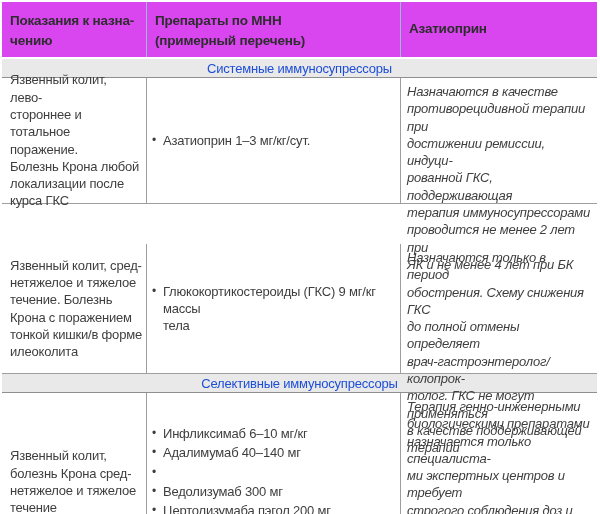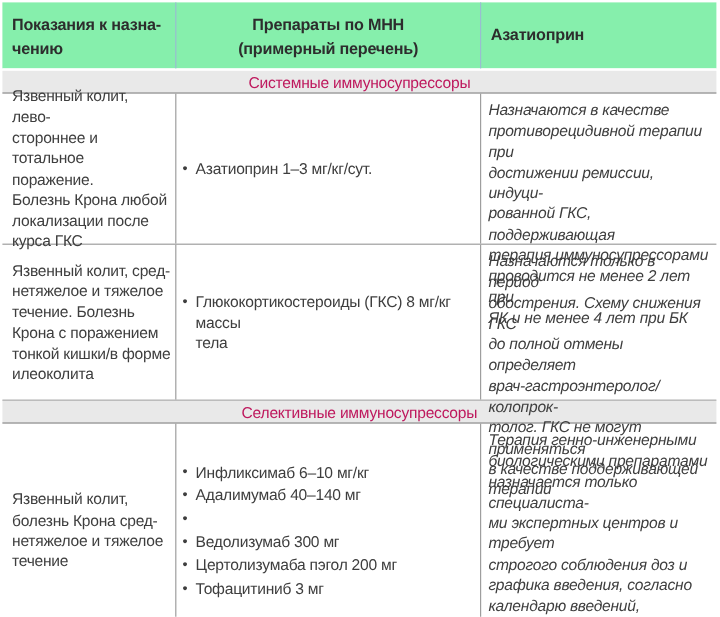--- a/index.html
+++ b/index.html
@@ -16,56 +16,56 @@
     letter-spacing: -0.2px;
   }
   .tbl {
     width: 595px;
     margin: 2px 0 0 2px;
   }
   
   .hrow {
     display: flex;
     height: 55px;
-    background: #86efac;
+    background: #d946ef;
   }
   .hcell {
     box-sizing: border-box;
     padding: 9px 8px 0 8px;
     font-size: 13.5px;
     font-weight: bold;
     line-height: 20px;
     color: #2d2d2d;
     white-space: pre-line;
   }
   .hc1 { width: 144px; }
-  .hc2 { width: 254px; border-left: 1px solid #99bdd0; text-align: center; }
+  .hc2 { width: 254px; border-left: 1px solid #99bdd0; }
   .hc3 { flex: 1; border-left: 1px solid #99bdd0; padding-top: 17px; }
   .gap { height: 2px; background: #ffffff; }
   
   .section {
     box-sizing: border-box;
     height: 19px;
     background: #e9e9e9;
     border-bottom: 1px solid #8f8f8f;
     display: flex;
     align-items: center;
     justify-content: center;
     font-size: 13px;
-    color: #be185d;
+    color: #1d4ed8;
   }
   
   .row {
     display: flex;
     box-sizing: border-box;
     border-bottom: 1px solid #9e9e9e;
   }
   .row.last { border-bottom: none; height: 178px; }
   .r1 { height: 126px; }
-  .r2 { height: 130px; }
+  .r2 { height: 130px; margin-top: 40px; }
   .cell {
     box-sizing: border-box;
     font-size: 13px;
     line-height: 17.3px;
   }
   .c1 {
     width: 144px;
     display: flex;
     align-items: center;
     padding: 0 4px 0 8px;
@@ -155,21 +155,21 @@
 нетяжелое и тяжелое
 течение. Болезнь
 Крона с поражением
 тонкой кишки/в форме
 илеоколита</span>
     </div>
     <div class="cell c2">
       <ul class="drugs">
           <li>
             <span class="marker">•</span>
-            <span class="drug-text">Глюкокортикостероиды (ГКС) 8 мг/кг массы
+            <span class="drug-text">Глюкокортикостероиды (ГКС) 9 мг/кг массы
 тела</span>
           </li>
         </ul>
     </div>
     <div class="cell c3">Назначаются только в период
 обострения. Схему снижения ГКС
 до полной отмены определяет
 врач-гастроэнтеролог/колопрок-
 толог. ГКС не могут применяться
 в качестве поддерживающей

